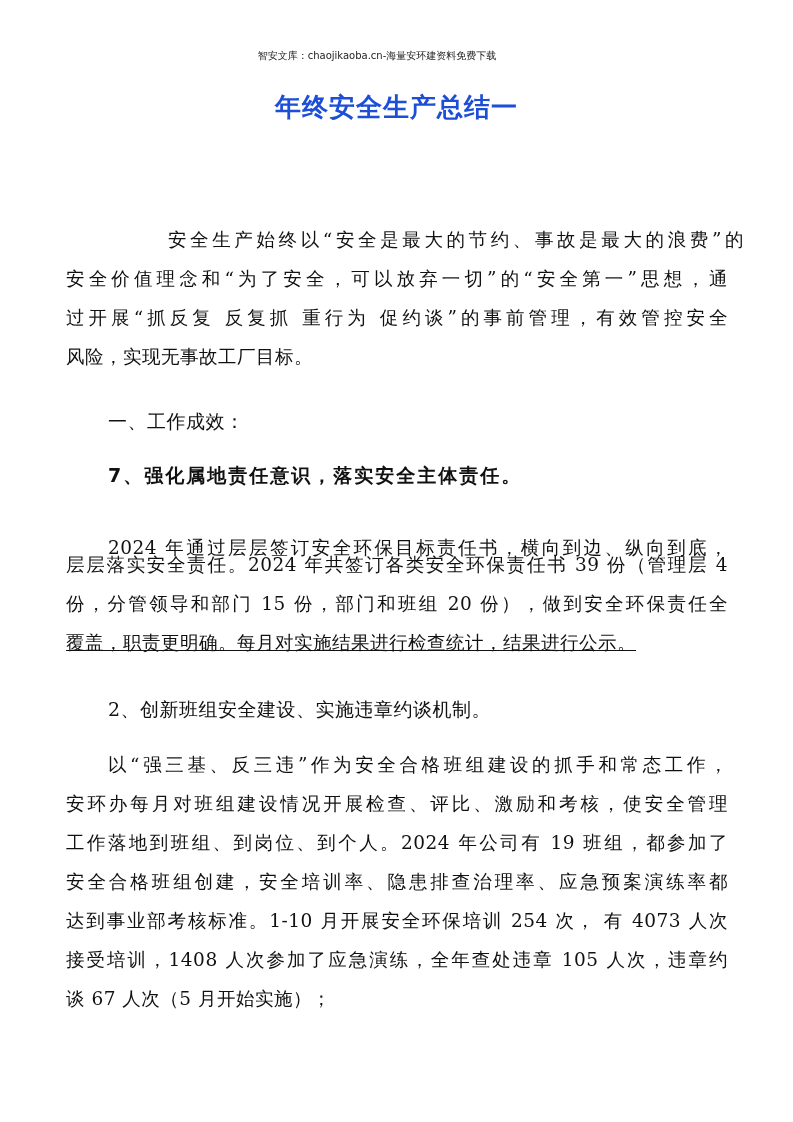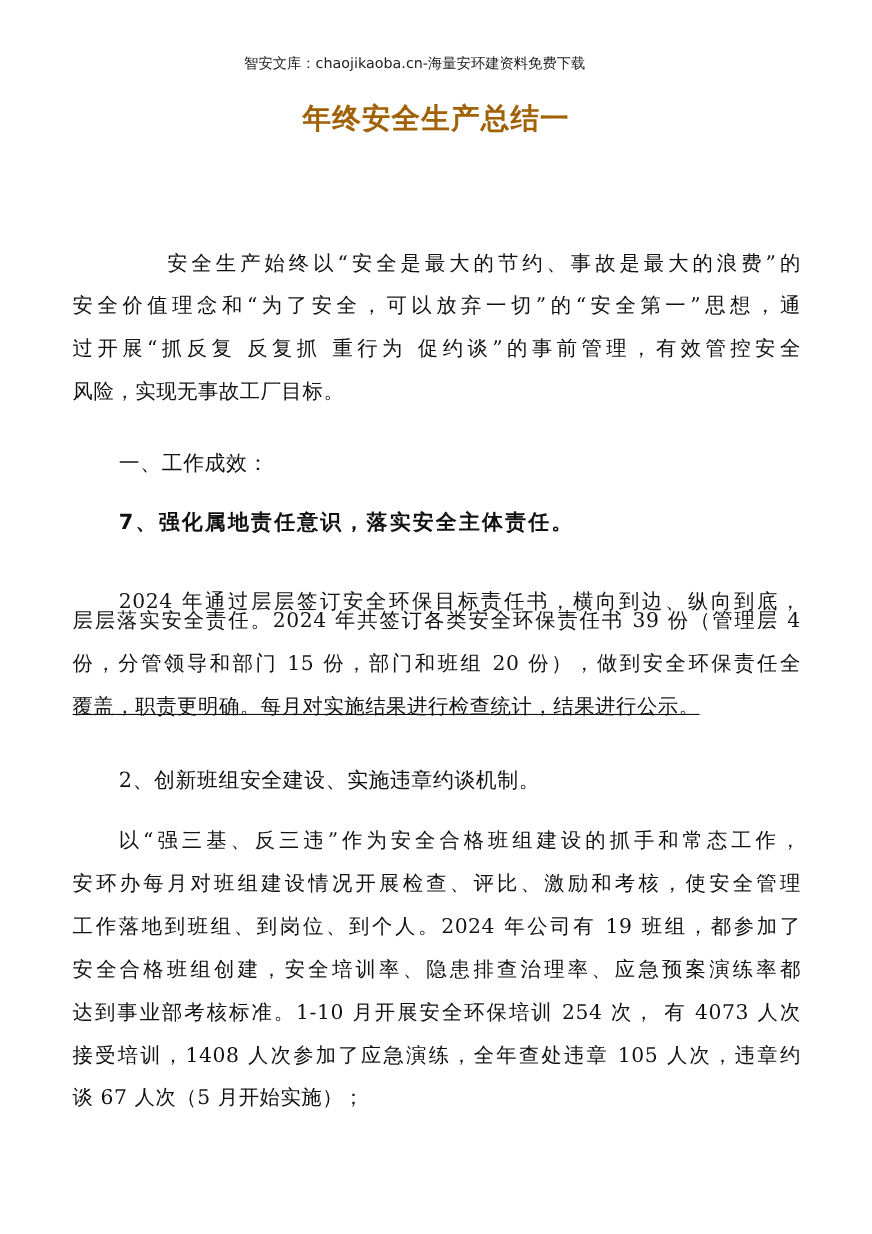--- a/index.html
+++ b/index.html
@@ -1,39 +1,39 @@
 <!DOCTYPE html>
 <html><head>
 <meta charset="utf-8">
 <style>
   html, body { margin:0; padding:0; background:#ffffff; }
   body { width:793px; height:1122px; position:relative; overflow:hidden;
          font-family:"DejaVu Serif","Liberation Serif",serif; color:#111; }
   .page-header { position:absolute; top:49px; left:0; width:754px; text-align:center;
-                 font-family:"DejaVu Sans","Liberation Sans",sans-serif; font-size:13px; color:#222; }
+                 font-family:"DejaVu Sans","Liberation Sans",sans-serif; font-size:10px; color:#222; }
   .title { position:absolute; top:90px; left:0; width:793px; text-align:center;
            font-family:"DejaVu Sans","Liberation Sans",sans-serif; font-weight:bold; font-size:26px;
-           letter-spacing:1px; color:#a16207; }
+           letter-spacing:1px; color:#1d4ed8; }
   .line { position:absolute; left:66px; width:662px; height:30px; font-size:18.5px;
           white-space:nowrap; text-align:justify; text-align-last:justify; letter-spacing:0.5px; line-height:30px; }
   .line.last { text-align-last:left; }
   .line.indent { left:108px; width:620px; }
   .line.indent2 { left:152px; width:576px; }
   .heading { position:absolute; left:108px; font-size:19px; line-height:30px; white-space:nowrap; letter-spacing:0.5px; }
   .heading.bold { font-weight:bold; font-family:"DejaVu Sans","Liberation Sans",sans-serif; letter-spacing:2px; }
 </style>
 </head>
 <body>
 
 <div class="page-header">智安文库：chaojikaoba.cn-海量安环建资料免费下载</div>
 
 <div class="title">年终安全生产总结一</div>
 
 <div>
-  <div class="line indent2" style="top:225px;">安全生产始终以“安全是最大的节约、事故是最大的浪费”的</div>
+  <div class="line indent2" style="top:225px;margin-left:16px;">安全生产始终以“安全是最大的节约、事故是最大的浪费”的</div>
   <div class="line" style="top:264px;">安全价值理念和“为了安全，可以放弃一切”的“安全第一”思想，通</div>
   <div class="line" style="top:303px;">过开展“抓反复 反复抓 重行为  促约谈”的事前管理，有效管控安全</div>
   <div class="line last" style="top:342px;">风险，实现无事故工厂目标。</div>
 </div>
 
 <div class="heading" style="top:406px;text-align:right;">一、工作成效：</div>
 
 <div class="heading bold" style="top:460px;">7、强化属地责任意识，落实安全主体责任。</div>
 
 <div>

